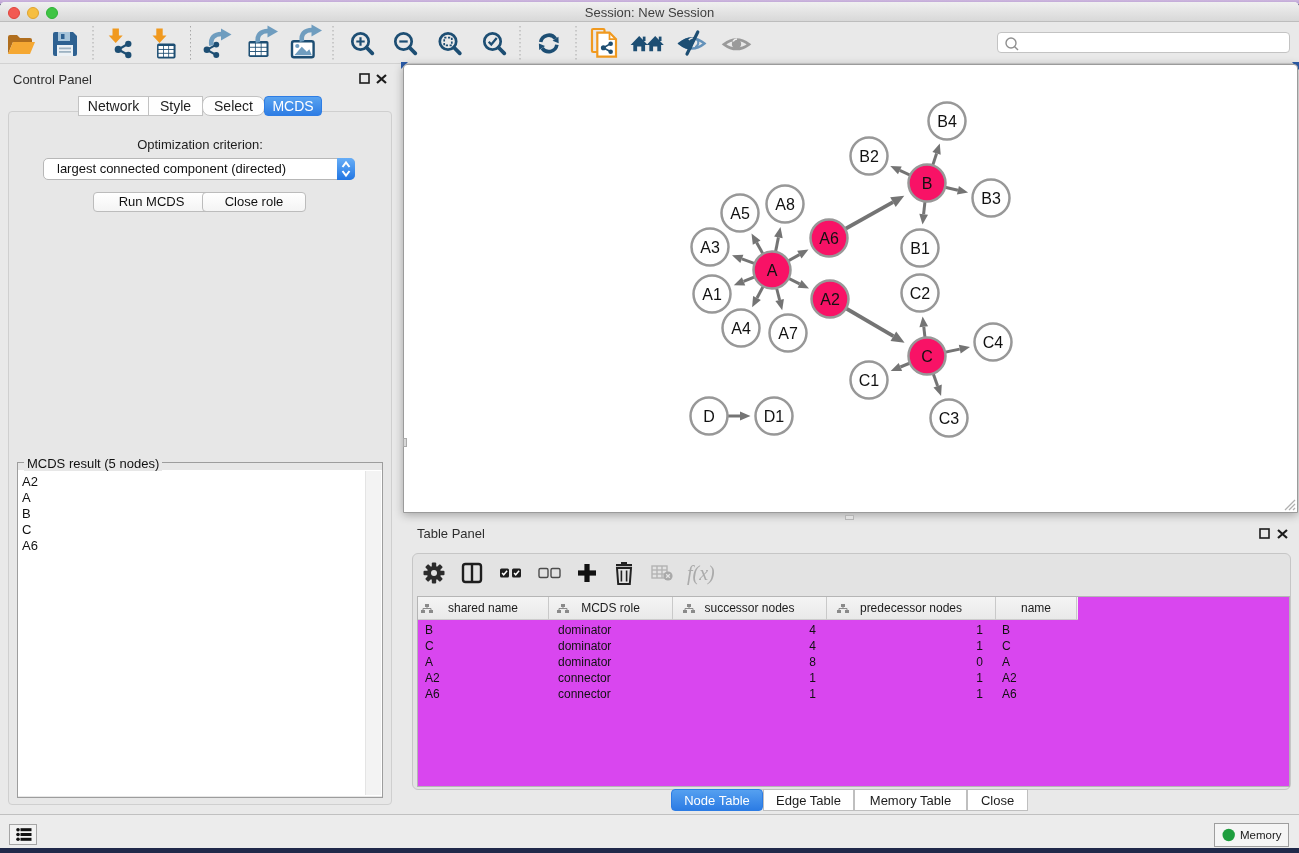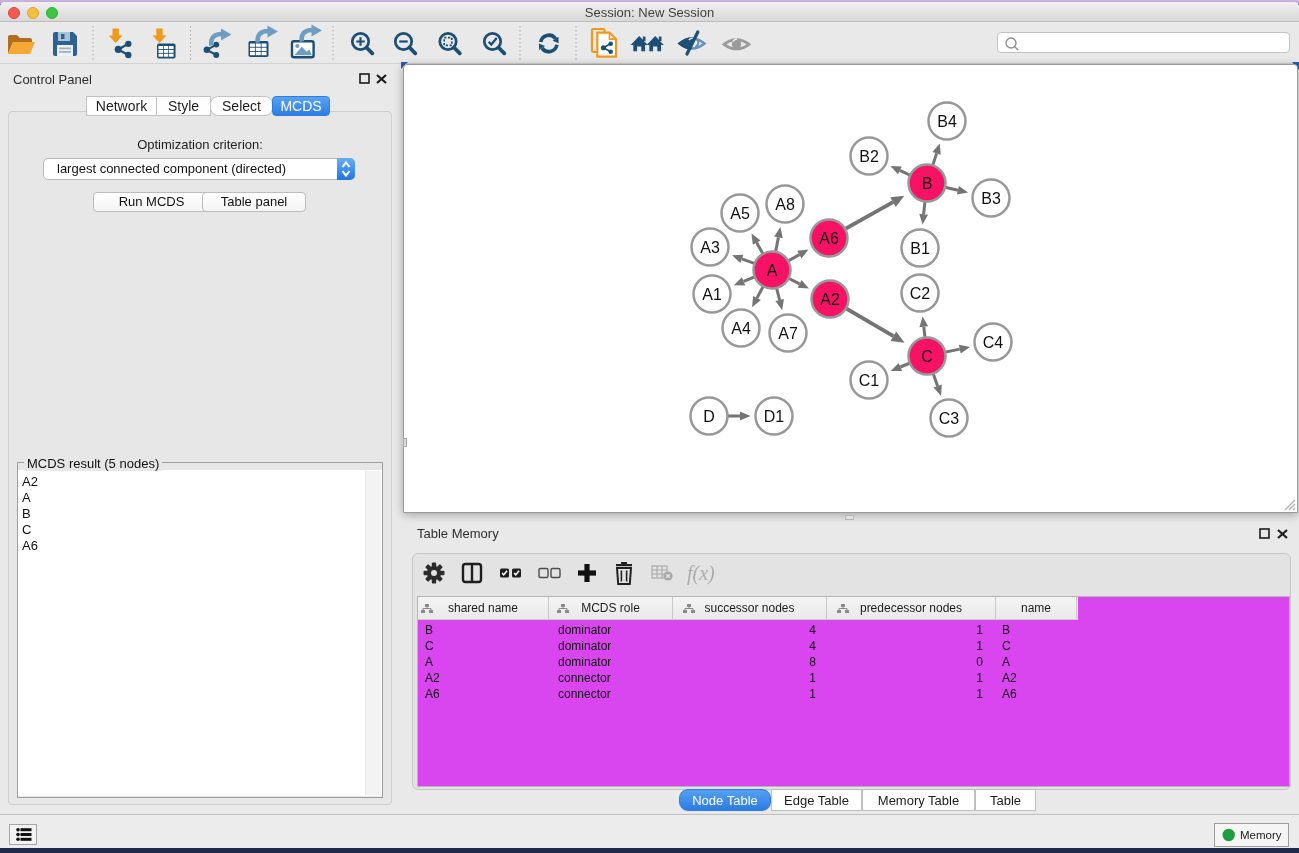--- a/index.html
+++ b/index.html
@@ -1,21 +1,21 @@
 <!DOCTYPE html>
 <html><head>
 <meta charset="utf-8">
 <style>
   * { margin:0; padding:0; box-sizing:border-box; }
   body { font-family:"Liberation Sans", sans-serif; }
   #stage { position:relative; width:1299px; height:853px; background:#20294a; overflow:hidden; }
   .desktop-top { position:absolute; left:0; top:0; width:1299px; height:4px;
     background:linear-gradient(#cdb6de,#b89fd2); }
   #app { position:absolute; left:0; top:2px; width:1299px; height:846px;
-    background:#e9e9e9; border-radius:5px 5px 0 0;padding-left:8px; }
+    background:#e9e9e9; border-radius:5px 5px 0 0; }
   #titlebar { position:absolute; left:0; top:0; width:1299px; height:20px;
     background:linear-gradient(#f0f0f0,#d8d8d8); border-bottom:1px solid #bdbdbd;
     border-radius:5px 5px 0 0; }
   .tl { position:absolute; top:5px; width:12px; height:12px; border-radius:50%; }
   #title-text { position:absolute; top:3px; left:0; width:100%; text-align:center;
     font-size:13px; color:#404040; }
   #toolbar { position:absolute; left:0; top:21px; width:1299px; height:41px; }
   #searchbox { position:absolute; left:997px; top:9px; width:293px; height:21px;
     background:#fff; border:1px solid #c3c3c3; border-radius:4px; }
 
@@ -269,21 +269,21 @@
     <div id="opt-label">Optimization criterion:</div>
     <div id="dropdown">largest connected component (directed)
       <div id="dd-btn">
         <svg width="18" height="22">
           <path d="M5.5 9 L9 4.5 L12.5 9" fill="none" stroke="#fff" stroke-width="2"></path>
           <path d="M5.5 13 L9 17.5 L12.5 13" fill="none" stroke="#fff" stroke-width="2"></path>
         </svg>
       </div>
     </div>
     <div class="pbtn" style="left:93px; width:117px;">Run MCDS</div>
-    <div class="pbtn" style="left:202px; width:104px;">Table panel</div>
+    <div class="pbtn" style="left:202px; width:104px;">Close role</div>
     <div id="groupbox"></div>
     <div id="gb-list">
       <div class="li">A2</div>
         <div class="li">A</div>
         <div class="li">B</div>
         <div class="li">C</div>
         <div class="li">A6</div>
       <div id="gb-scroll"></div>
     </div>
     <div id="gb-label">MCDS result (5 nodes)</div>
@@ -375,21 +375,21 @@
 <line x1="13" y1="3" x2="3" y2="13" stroke="#b0b0b0" stroke-width="1.3"></line>
 <line x1="13" y1="7" x2="7" y2="13" stroke="#b0b0b0" stroke-width="1.3"></line>
 <line x1="13" y1="11" x2="11" y2="13" stroke="#b0b0b0" stroke-width="1.3"></line>
 </svg>
       <div style="position:absolute;left:-1px;top:373px;width:4px;height:9px;background:#d8d8d8;border:1px solid #aaa;"></div>
 
     </div>
 
     <div style="position:absolute;left:845px;top:513px;width:9px;height:5px;background:#e0e0e0;border:1px solid #b5b5b5;"></div>
 
-    <div id="tp-title">Table Memory</div>
+    <div id="tp-title">Table Panel</div>
     <svg class="winbtn" style="left:1259px;top:526px;" width="12" height="12">
         <rect x="1" y="1" width="9" height="9" fill="none" stroke="#1c1c1c" stroke-width="1.6"></rect>
       </svg>
     <svg class="winbtn" style="left:1276px;top:526px;" width="13" height="12">
         <path d="M2 2 L11 10 M11 2 L2 10" stroke="#1c1c1c" stroke-width="2.2"></path>
       </svg>
     <div id="tp-box">
       <svg width="877" height="44" style="position:absolute;left:0;top:0;">
 <g transform="translate(21,19)">
             <rect x="-2.2" y="-10.5" width="4.4" height="6" rx="1" fill="#2c2c2c" transform="rotate(0)"></rect>
@@ -498,24 +498,24 @@
 </div>
 <div class="trow" style="left:0;top:89px;width:660px;">
 <span class="tcell" style="left:7px;">A6</span>
 <span class="tcell" style="left:140px;">connector</span>
 <span class="tcell num" style="left:298px;width:100px;">1</span>
 <span class="tcell num" style="left:465px;width:100px;">1</span>
 <span class="tcell" style="left:584px;">A6</span>
 </div>
     </div>
     <div class="btabs">
-      <div class="btab sel" style="left:671px; width:92px;border-radius:9px;">Node Table</div>
+      <div class="btab sel" style="left:671px; width:92px;">Node Table</div>
       <div class="btab" style="left:763px; width:91px;">Edge Table</div>
       <div class="btab" style="left:854px; width:113px;">Memory Table</div>
-      <div class="btab" style="left:967px; width:61px;">Table</div>
+      <div class="btab" style="left:967px; width:61px;">Close</div>
     </div>
 
     <div id="statusbar">
       <div id="sb-left">
         <svg width="26" height="19" style="position:absolute;left:0;top:0;">
           <circle cx="8" cy="4.7" r="1.8" fill="#111"></circle>
             <rect x="10.5" y="3.2" width="11" height="3" fill="#111"></rect>
           <circle cx="8" cy="9.5" r="1.8" fill="#111"></circle>
             <rect x="10.5" y="8" width="11" height="3" fill="#111"></rect>
           <circle cx="8" cy="14.3" r="1.8" fill="#111"></circle>

